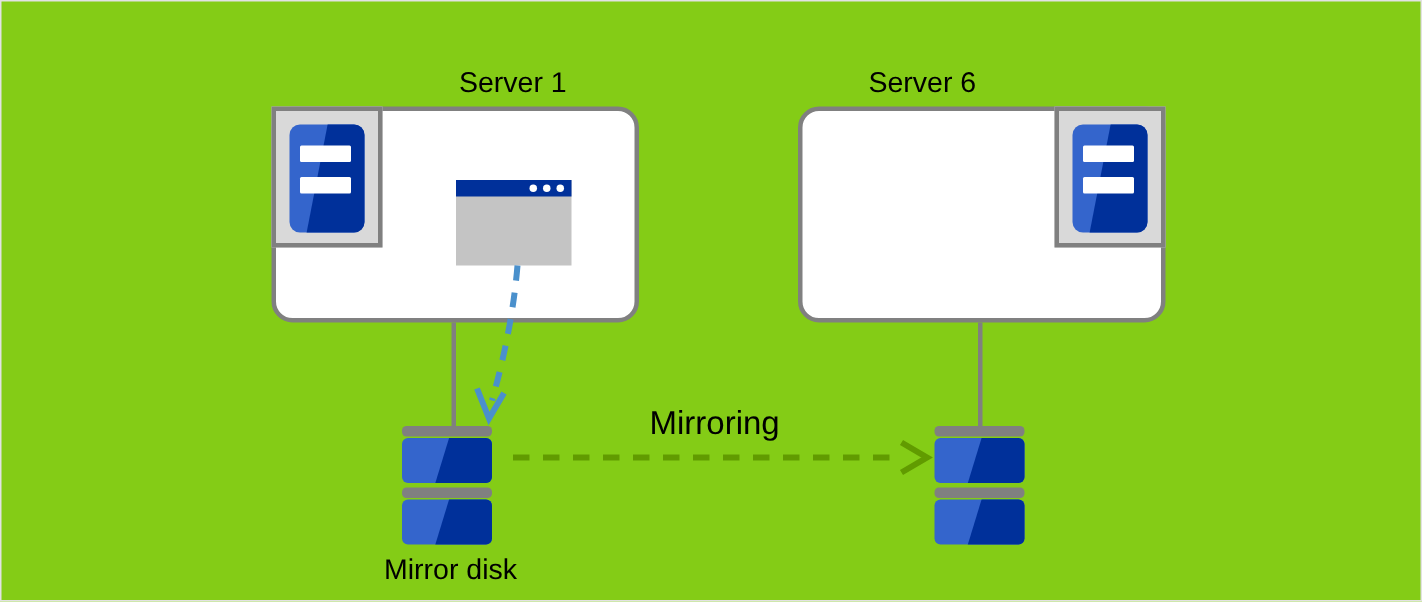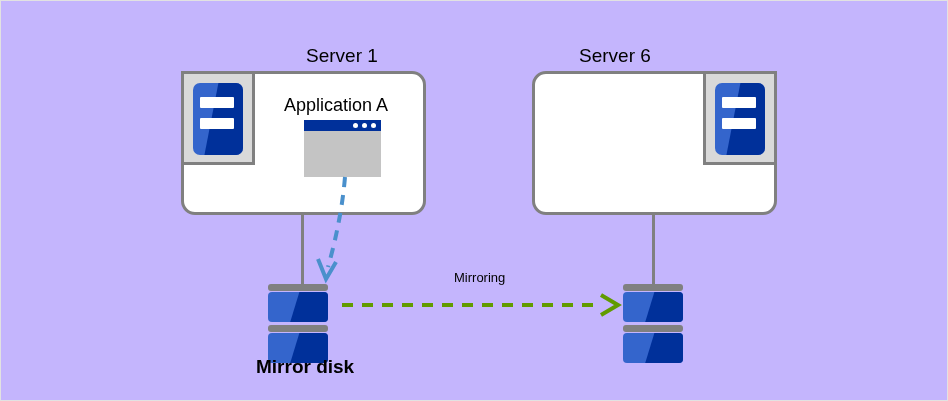--- a/index.html
+++ b/index.html
@@ -9,37 +9,37 @@
   }
   body {
     width: 948px;
     height: 401px;
     font-family: "Liberation Sans", sans-serif;
   }
   #canvas {
     position: relative;
     width: 948px;
     height: 401px;
-    background: #c4b5fd;
+    background: #84cc16;
     box-sizing: border-box;
     border: 1px solid #e2e2e2;
     overflow: hidden;
   }
   .abs { position: absolute; }
 
   
   .label {
     font-family: "Liberation Sans", sans-serif;
     color: #000000;
     white-space: nowrap;
     line-height: 1;
   }
   .title-label { font-size: 19px; }
   .app-label   { font-size: 18px; }
-  .arrow-label { font-size: 13px; margin-left: 21px; }
+  .arrow-label { font-size: 22px; }
   .disk-label  { font-size: 19px; }
 
   
   .server-box {
     border: 3px solid #808080;
     border-radius: 14px;
     background: #ffffff;
     box-sizing: border-box;
   }
 
@@ -133,21 +133,20 @@
   <div class="server-box abs" style="left:180px; top:70px; width:245px; height:144px;"></div>
 
   <div class="srv-icon-frame abs" style="left:180px; top:70px; width:74px; height:94px;">
     <div class="srv-icon-body" style="left:9px; top:9px; width:50px; height:72px;">
       <div class="dark-wedge" style="transform: skewX(-11deg) translateX(26px);"></div>
       <div class="bar" style="left:7px; top:14px; width:34px; height:11px;"></div>
       <div class="bar" style="left:7px; top:35px; width:34px; height:11px;"></div>
     </div>
   </div>
 
-  <div class="label app-label abs" style="left:283px; top:95px;">Application A</div>
 
   <div class="app-win abs" style="left:303px; top:119px; width:77px; height:57px;">
     <div class="app-win-titlebar">
       <span class="app-win-dot"></span>
       <span class="app-win-dot"></span>
       <span class="app-win-dot"></span>
     </div>
   </div>
 
   <div class="label title-label abs" style="left:578px; top:45px;">Server 6</div>
@@ -173,21 +172,21 @@
       </div>
     </div>
     <div class="disk-unit" style="left:0; top:41px; width:60px; height:38px;">
       <div class="disk-cap" style="width:60px;"></div>
       <div class="disk-body" style="top:8px; width:60px; height:30px;">
         <div class="dark-wedge" style="transform: skewX(-17deg) translateX(32px);"></div>
       </div>
     </div>
   </div>
 
-  <div class="label disk-label abs" style="left:255px; top:356px;font-weight:bold;">Mirror disk</div>
+  <div class="label disk-label abs" style="left:255px; top:370px;">Mirror disk</div>
 
   <div class="abs" style="left:622px; top:283px; width:60px; height:80px;">
     <div class="disk-unit" style="left:0; top:0; width:60px; height:38px;">
       <div class="disk-cap" style="width:60px;"></div>
       <div class="disk-body" style="top:8px; width:60px; height:30px;">
         <div class="dark-wedge" style="transform: skewX(-17deg) translateX(32px);"></div>
       </div>
     </div>
     <div class="disk-unit" style="left:0; top:41px; width:60px; height:38px;">
       <div class="disk-cap" style="width:60px;"></div>

